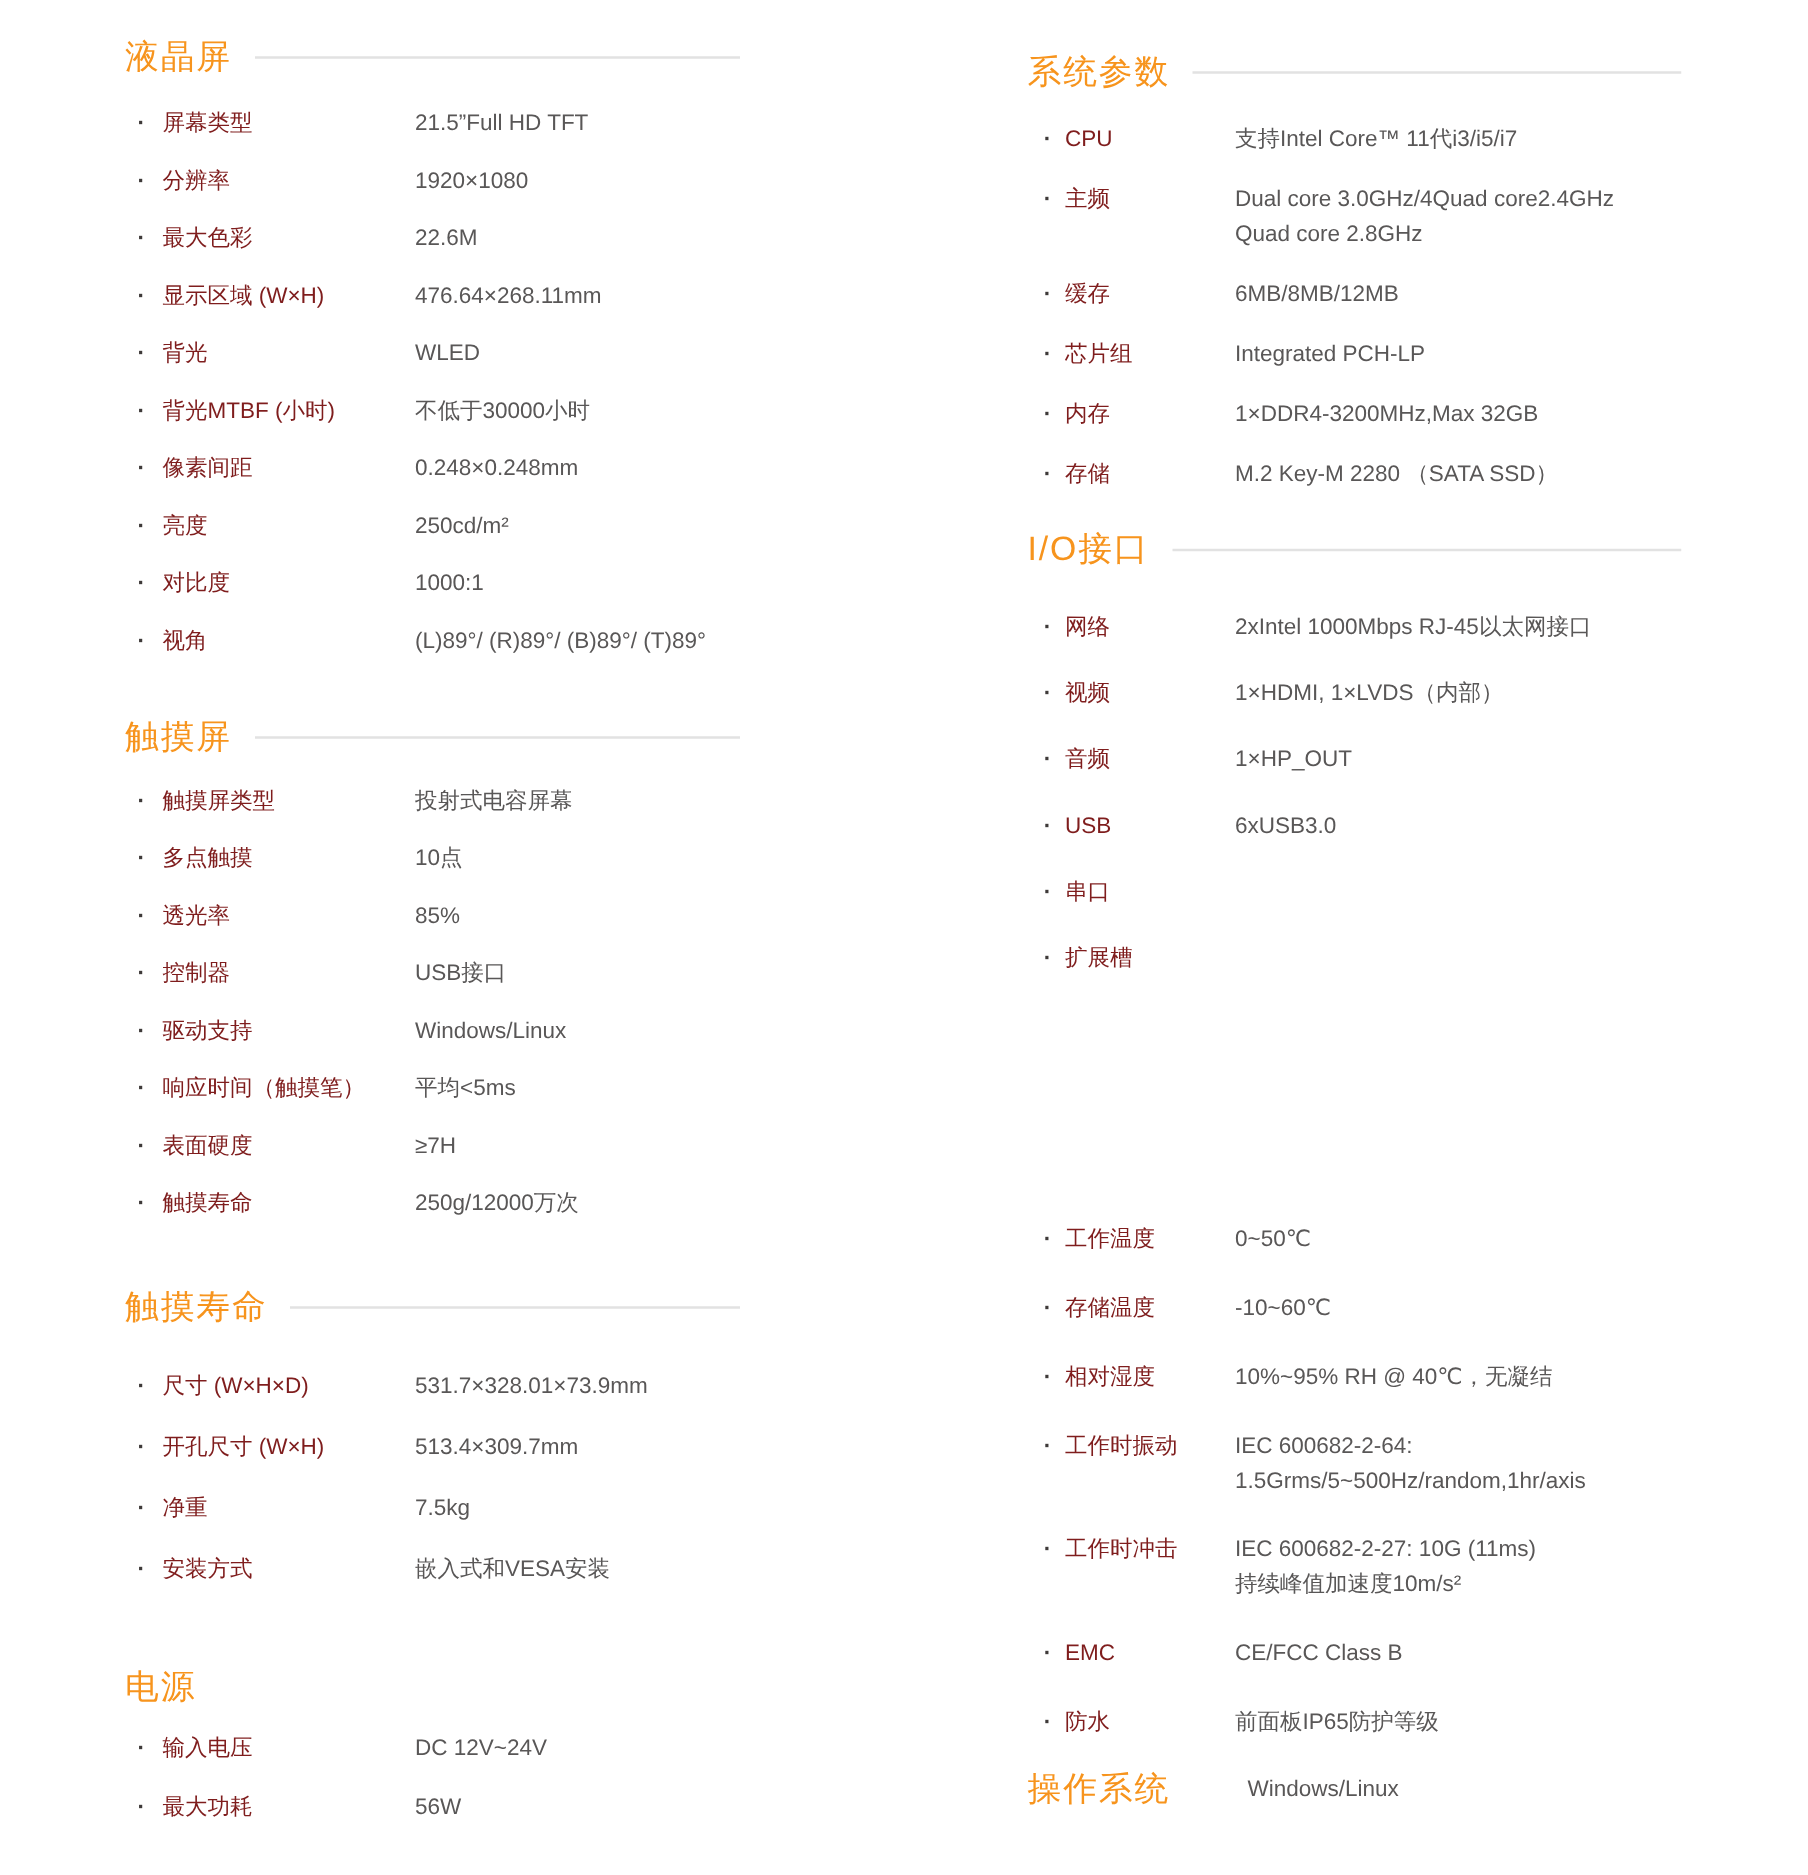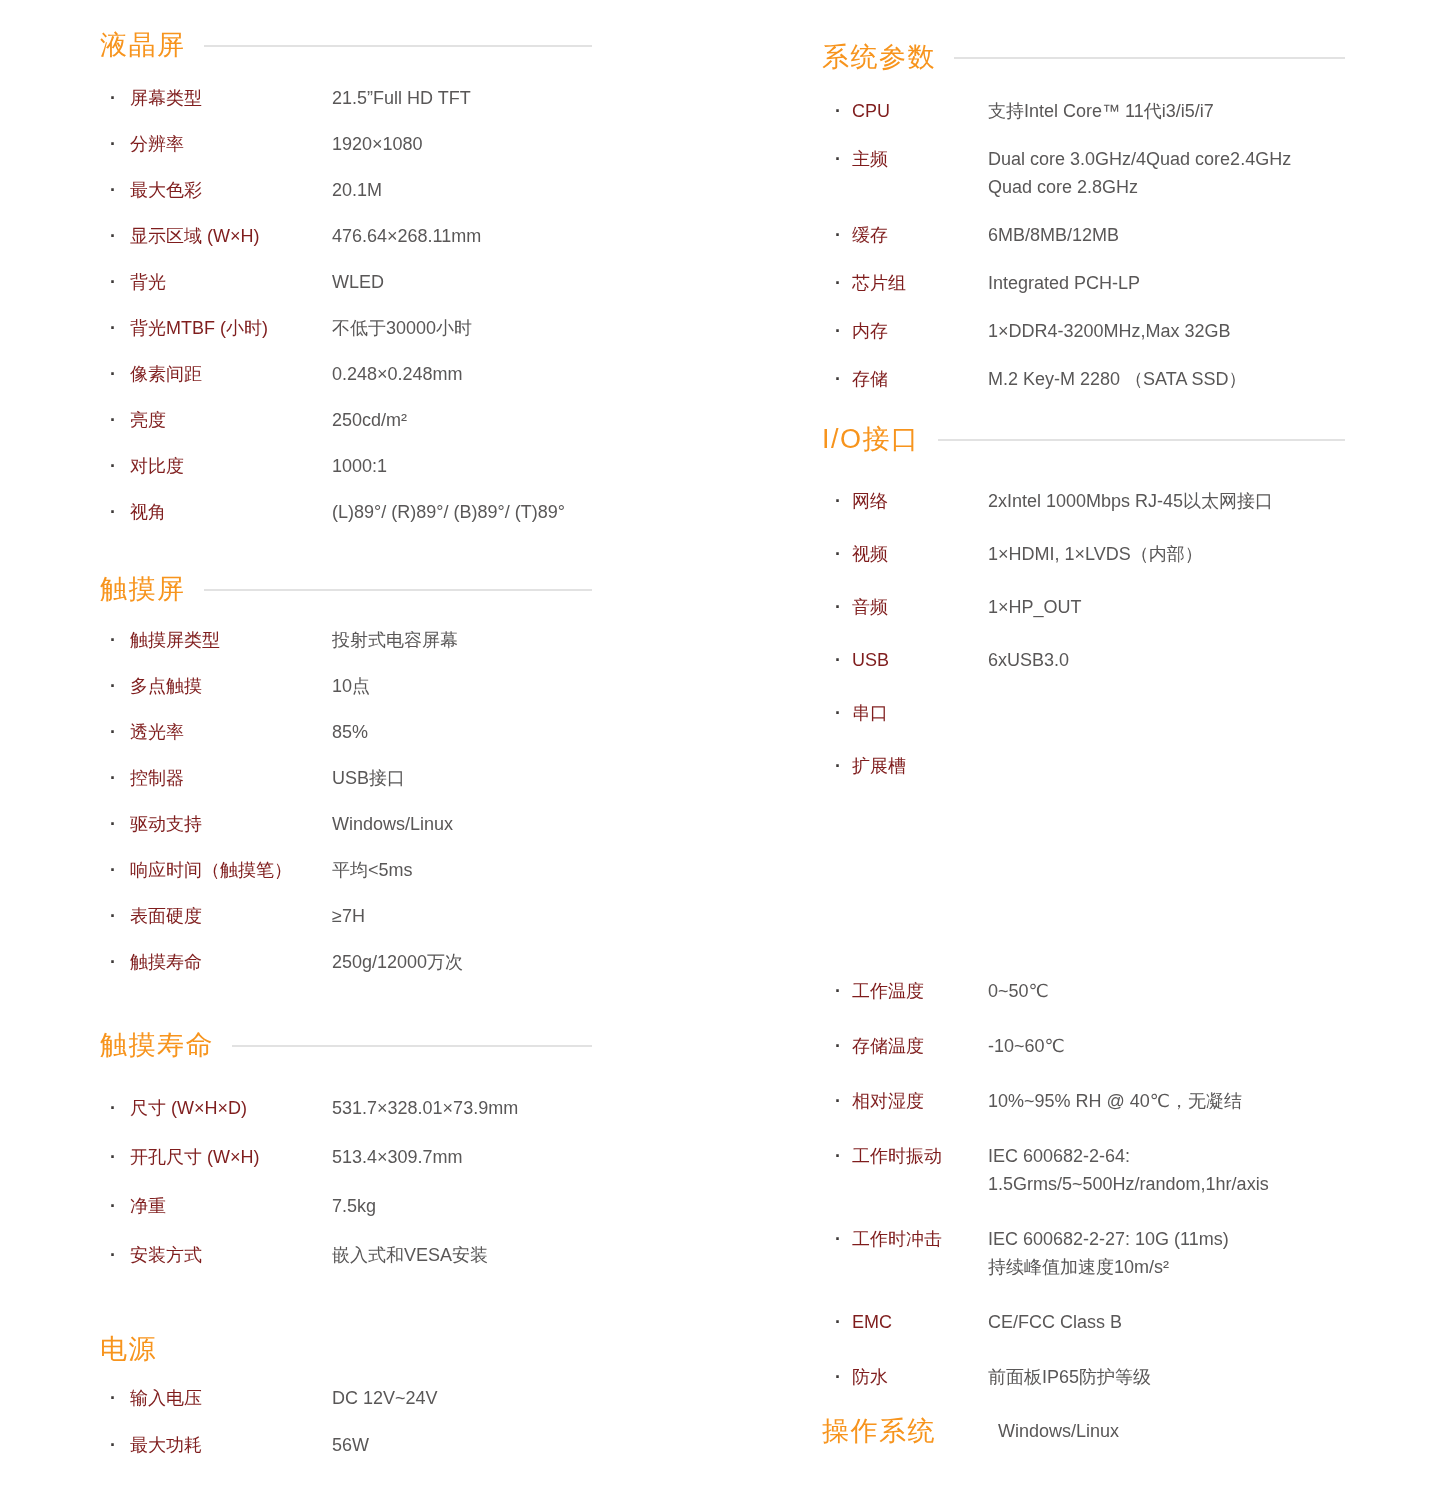--- a/index.html
+++ b/index.html
@@ -61,21 +61,21 @@
             <span class="bullet">·</span>
             <span class="label">分辨率</span>
             <span class="value">
               <div class="value-line">1920×1080</div>
             </span>
           </div>
           <div class="row">
             <span class="bullet">·</span>
             <span class="label">最大色彩</span>
             <span class="value">
-              <div class="value-line">20.1M</div>
+              <div class="value-line">22.6M</div>
             </span>
           </div>
           <div class="row">
             <span class="bullet">·</span>
             <span class="label">显示区域 (W×H)</span>
             <span class="value">
               <div class="value-line">476.64×268.11mm</div>
             </span>
           </div>
           <div class="row">

